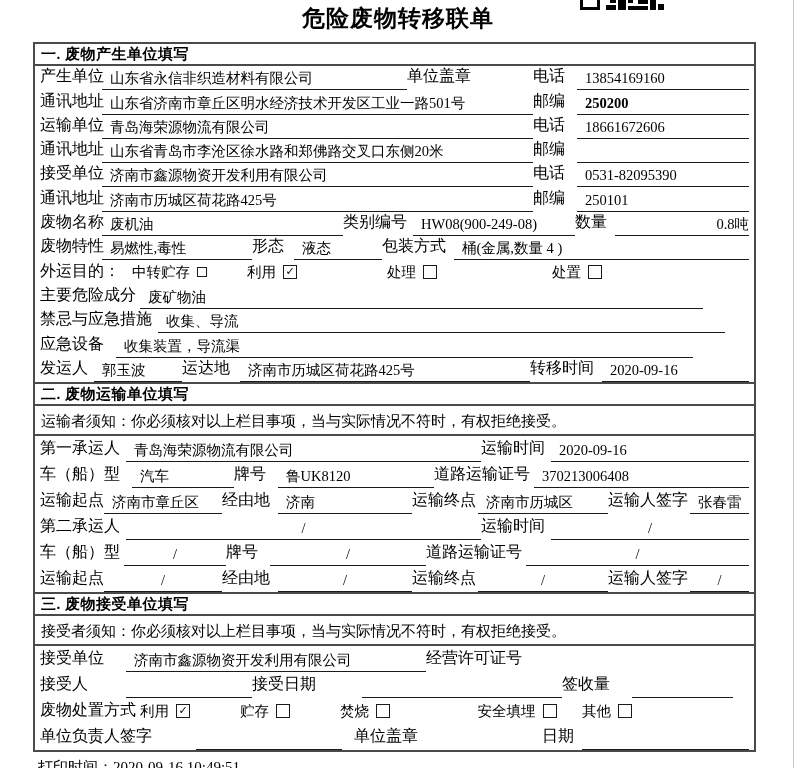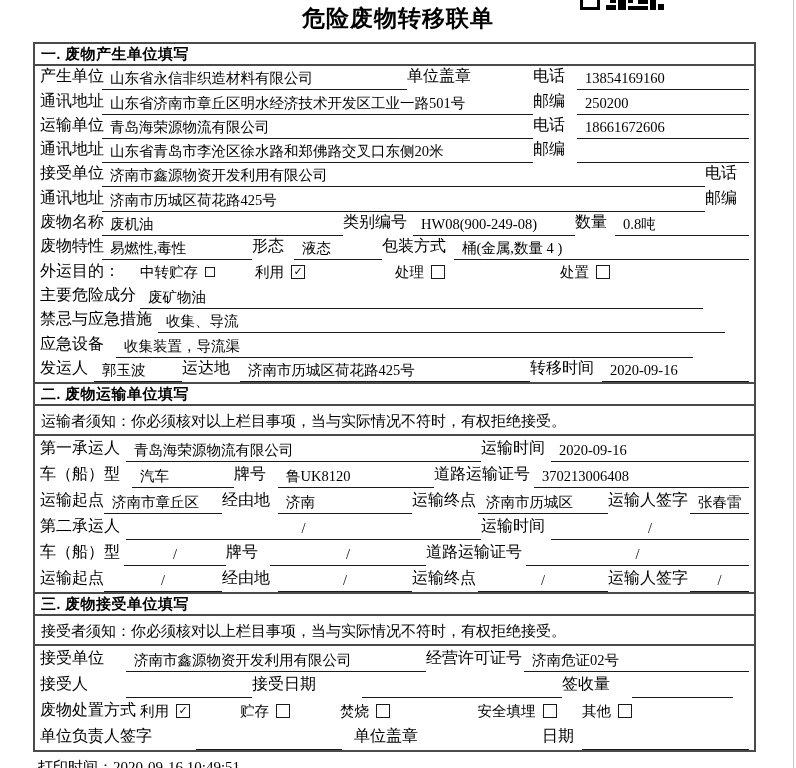--- a/index.html
+++ b/index.html
@@ -80,63 +80,65 @@
         <span class="cell-label" style="width: 62px;">产生单位</span>
         <span class="cell-value" style="flex: 1 1 0px;">山东省永信非织造材料有限公司</span>
         <span class="cell-plain" style="width: 126px;">单位盖章</span>
         <span class="cell-label" style="width: 44px;">电话</span>
         <span class="cell-value" style="width: 172px;">13854169160</span>
       </div>
       <div class="frow">
         <span class="cell-label" style="width: 62px;">通讯地址</span>
         <span class="cell-value" style="flex: 1 1 0px;">山东省济南市章丘区明水经济技术开发区工业一路501号</span>
         <span class="cell-label" style="width: 44px;">邮编</span>
-        <span class="cell-value" style="width: 172px;">250200</span>
+        <span class="cell-value" style="width: 172px; font-weight: bold;">250200</span>
       </div>
       <div class="frow">
         <span class="cell-label" style="width: 62px;">运输单位</span>
         <span class="cell-value" style="flex: 1 1 0px;">青岛海荣源物流有限公司</span>
         <span class="cell-label" style="width: 44px;">电话</span>
         <span class="cell-value" style="width: 172px;">18661672606</span>
       </div>
       <div class="frow">
         <span class="cell-label" style="width: 62px;">通讯地址</span>
         <span class="cell-value" style="flex: 1 1 0px;">山东省青岛市李沧区徐水路和郑佛路交叉口东侧20米</span>
         <span class="cell-label" style="width: 44px;">邮编</span>
         <span class="cell-value" style="width: 172px;"></span>
       </div>
       <div class="frow">
         <span class="cell-label" style="width: 62px;">接受单位</span>
         <span class="cell-value" style="flex: 1 1 0px;">济南市鑫源物资开发利用有限公司</span>
         <span class="cell-label" style="width: 44px;">电话</span>
+        <span class="cell-value" style="width: 172px;">0531-82095390</span>
       </div>
       <div class="frow">
         <span class="cell-label" style="width: 62px;">通讯地址</span>
         <span class="cell-value" style="flex: 1 1 0px;">济南市历城区荷花路425号</span>
         <span class="cell-label" style="width: 44px;">邮编</span>
+        <span class="cell-value" style="width: 172px;">250101</span>
       </div>
       <div class="frow">
         <span class="cell-label" style="width: 62px;">废物名称</span>
         <span class="cell-value" style="flex: 1 1 0px;">废机油</span>
         <span class="cell-label" style="width: 70px;">类别编号</span>
         <span class="cell-value" style="width: 162px;">HW08(900-249-08)</span>
         <span class="cell-label" style="width: 40px;">数量</span>
-        <span class="cell-value" style="width: 134px;">0.8吨</span>
+        <span class="cell-value" style="width: 134px; text-align: right;">0.8吨</span>
       </div>
       <div class="frow">
         <span class="cell-label" style="width: 62px;">废物特性</span>
         <span class="cell-value" style="width: 150px;">易燃性,毒性</span>
         <span class="cell-label" style="width: 42px;">形态</span>
         <span class="cell-value" style="width: 88px;">液态</span>
         <span class="cell-label" style="width: 72px;">包装方式</span>
         <span class="cell-value" style="flex: 1 1 0px;">桶(金属,数量 4 )</span>
       </div>
       <div class="frow">
         <span class="cell-label" style="width: 92px; margin-top: 12px;">外运目的：</span>
-        <span class="check-item" style="width: 115px; margin-left: 8px;">
+        <span class="check-item" style="width: 115px;">
           <span class="check-label">中转贮存</span>
           <span class="checkbox small"></span>
         </span>
         <span class="check-item" style="width: 140px;">
           <span class="check-label">利用</span>
           <span class="checkbox checked">✓</span>
         </span>
         <span class="check-item" style="width: 165px; margin-top: 28px;">
           <span class="check-label">处理</span>
           <span class="checkbox"></span>
@@ -219,21 +221,20 @@
         <span class="cell-value center" style="flex: 1 1 0px;">/</span>
       </div>
     </div>
     <div class="section s2">
       <div class="sec-header">三. 废物接受单位填写</div>
       <div class="notice-row">接受者须知：你必须核对以上栏目事项，当与实际情况不符时，有权拒绝接受。</div>
       <div class="frow">
         <span class="cell-label" style="width: 86px;">接受单位</span>
         <span class="cell-value" style="width: 300px;">济南市鑫源物资开发利用有限公司</span>
         <span class="cell-label" style="width: 98px;">经营许可证号</span>
-        <span class="cell-value" style="flex: 1 1 0px;">济南危证02号</span>
       </div>
       <div class="frow">
         <span class="cell-label" style="width: 86px;">接受人</span>
         <span class="cell-value" style="width: 126px;"></span>
         <span class="cell-label" style="width: 110px;">接受日期</span>
         <span class="cell-value" style="width: 200px;"></span>
         <span class="cell-label" style="width: 70px;">签收量</span>
         <span class="cell-value" style="flex: 1 1 0px; margin-right: 16px;"></span>
       </div>
       <div class="frow">

